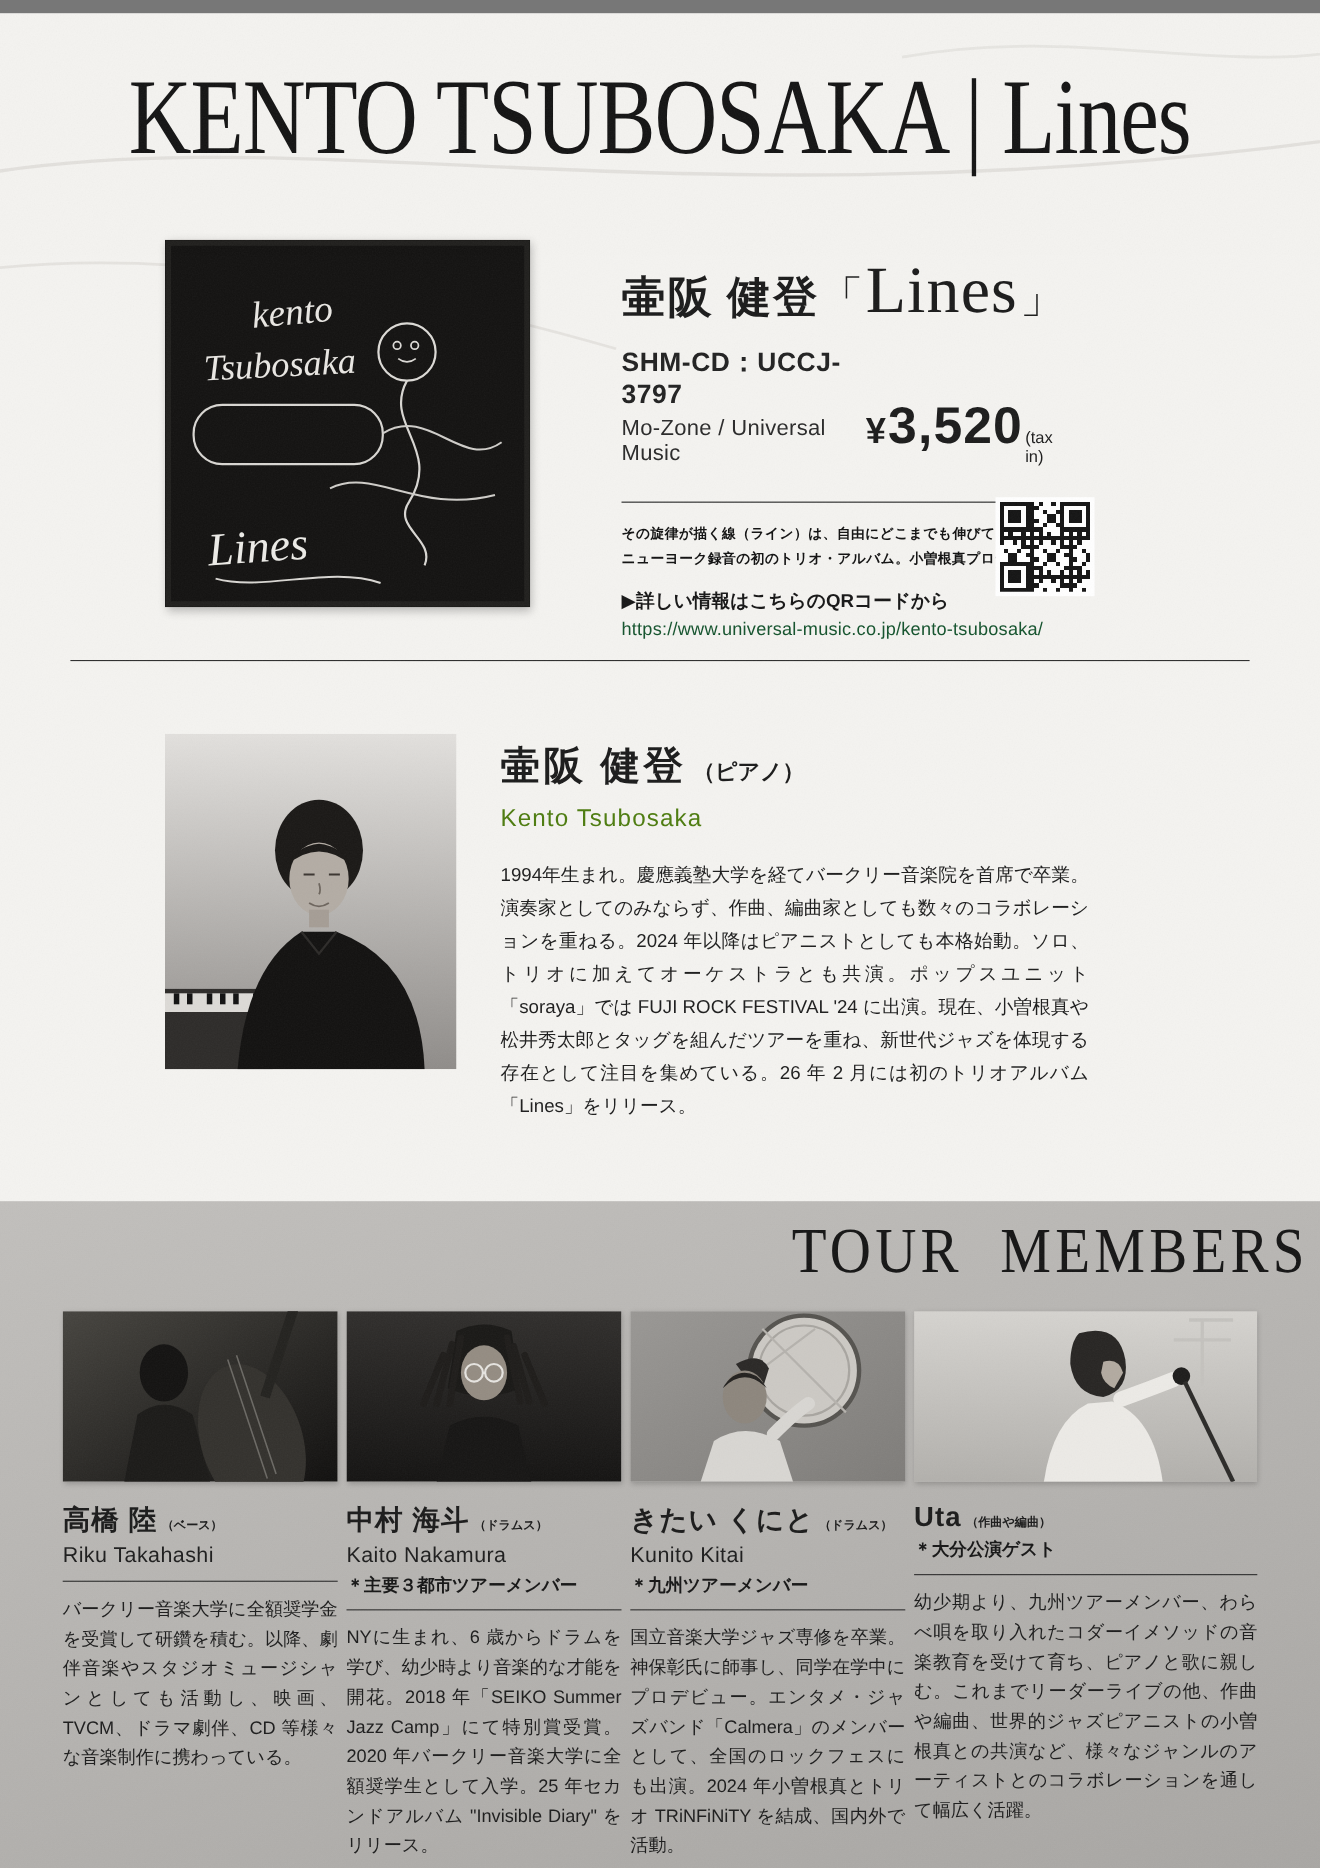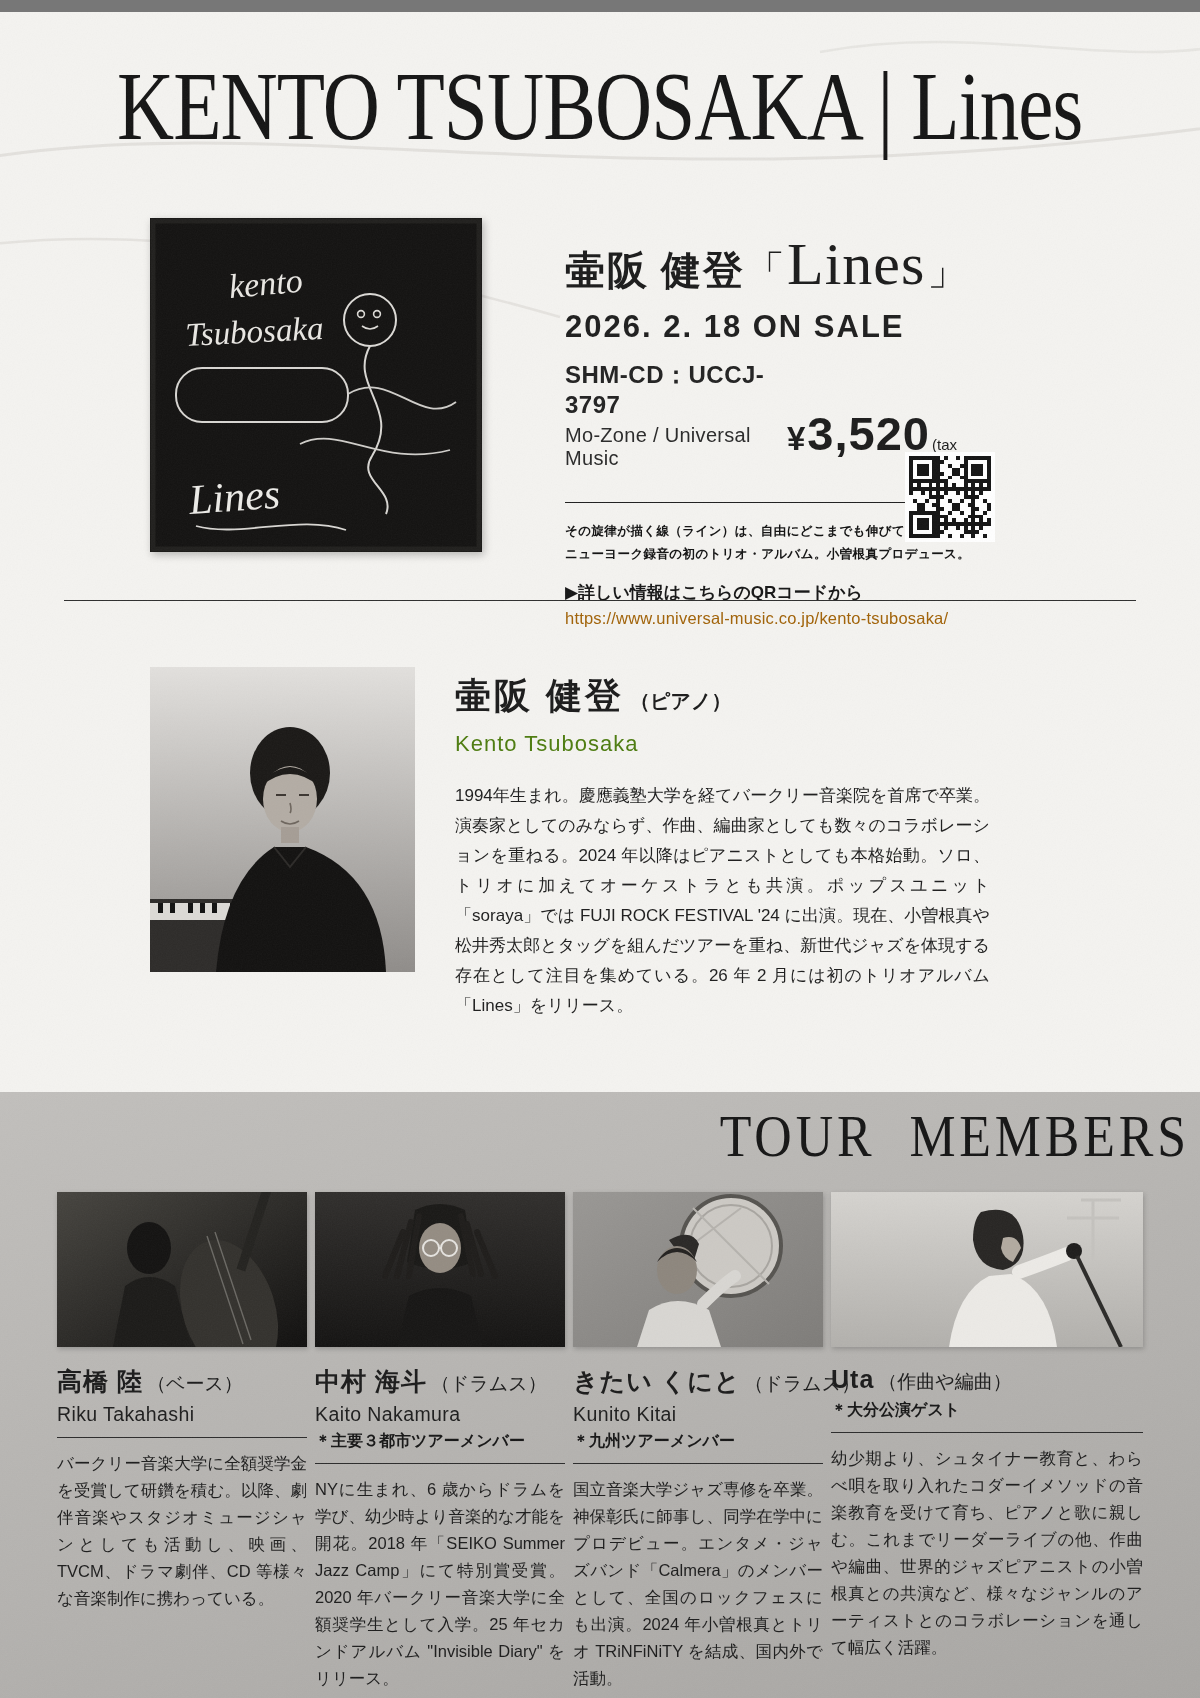--- a/index.html
+++ b/index.html
@@ -38,21 +38,21 @@
   .catalog { font-size:24px; letter-spacing:.5px; font-weight:600; color:#222; }
   .label-name { font-size:20px; margin-top:5px; color:#2a2a2a; letter-spacing:.3px; }
   .price { display:flex; align-items:baseline; font-weight:600; color:#1c1c1c; }
   .price .yen { font-size:33px; margin-right:2px; }
   .price .val { font-size:47px; letter-spacing:1px; }
   .price .tax { font-size:15px; font-weight:normal; margin-left:2px; }
   .info-hr { margin-top:32px; width:376px; border:none; border-top:1.6px solid #1f1f1f; }
   .copy { margin-top:17px; font-family:"Liberation Serif","DejaVu Serif",serif; font-weight:bold;
           font-size:12.5px; line-height:23px; letter-spacing:.4px; color:#111; white-space:nowrap; }
   .qr-note { margin-top:15px; font-size:17px; font-weight:600; color:#161616; }
-  .url { margin-top:5px; font-size:16.5px; color:#a16207; letter-spacing:.2px; }
+  .url { margin-top:5px; font-size:16.5px; color:#14532d; letter-spacing:.2px; }
   .qr { position:absolute; top:222px; right:0; width:90px; height:90px; background:#fff; padding:4px; }
   .qr svg { display:block; width:82px; height:82px; fill:#141414; shape-rendering:crispEdges; }
 
   .section-divider { position:absolute; top:588px; left:64px; width:1072px; border:none; border-top:1.5px solid #2e2e2e; }
 
   
   .profile-photo { position:absolute; left:150px; top:655px; width:265px; height:305px; }
   .profile-photo svg { display:block; width:100%; height:100%; }
   .profile-info { position:absolute; left:455px; top:660px; width:535px; }
   .profile-name { display:flex; align-items:baseline; font-weight:bold; }
@@ -67,21 +67,21 @@
   .tour-title { margin-top:12px; text-align:right;
     font-family:"Liberation Serif","DejaVu Serif",serif; font-size:54px; line-height:66px;
     color:#151515; letter-spacing:4px; word-spacing:18px; }
   .tour-title .stretch { display:inline-block; transform:scale(0.96,1.08); }
   .members { position:absolute; left:57px; top:100px; display:grid;
              grid-template-columns:250px 250px 250px 312px; gap:17px 8px; }
   .mphoto { height:155px; margin-bottom:18px; box-shadow:1px 2px 5px rgba(0,0,0,.2); }
   .mphoto svg { display:block; width:100%; height:100%; }
   .member-name { display:flex; align-items:baseline; font-weight:bold; white-space:nowrap; }
   .member-name .nm { font-size:25px; letter-spacing:1px; }
-  .member-name .inst { font-size:19px; margin-left:4px; font-weight:400; }
+  .member-name .inst { font-size:11px; margin-left:4px; font-weight:700; }
   .member-en { margin-top:5px; font-size:19.5px; letter-spacing:.4px; color:#1d1d1d; }
   .member-note { margin-top:5px; font-size:16px; font-weight:600; color:#161616; }
   .member-en:empty, .member-note:empty { display:none; }
   .member-rule { border:none; border-top:1.6px solid #2b2b2b; margin:11px 0 12px; }
   .member-bio { font-size:16.5px; line-height:27px; text-align:justify; color:#1c1c1c; }
 </style>
 </head>
 <body>
 
 <div class="page">
@@ -115,21 +115,20 @@
     </svg>
   </div>
 
   <div class="release-info z">
     <div class="release-title">
       <span class="jp">壷阪 健登</span>
       <span class="bracket">「</span>
       <span class="latin">Lines</span>
       <span class="bracket">」</span>
     </div>
-    <div class="onsale">2026. 2. 18 ON SALE</div>
     <div class="catrow">
       <div>
         <div class="catalog">SHM-CD：UCCJ-3797</div>
         <div class="label-name">Mo-Zone / Universal Music</div>
       </div>
       <div class="price">
         <span class="yen">¥</span>
         <span class="val">3,520</span>
         <span class="tax">(tax in)</span>
       </div>
@@ -539,21 +538,21 @@
             <path d="M246 64 L290 155" stroke="#2b2a28" stroke-width="4"></path>
           </svg>
         </div>
         <div class="member-name">
           <span class="nm">Uta</span>
           <span class="inst">（作曲や編曲）</span>
         </div>
 
         <div class="member-note">＊大分公演ゲスト</div>
         <hr class="member-rule">
-        <div class="member-bio">幼少期より、シュタイナー教育と、わらべ唄を取り入れたコダーイメソッドの音楽教育を受けて育ち、ピアノと歌に親しむ。これまでリーダーライブの他、作曲や編曲、世界的ジャズピアニストの小曽根真との共演など、様々なジャンルのアーティストとのコラボレーションを通して幅広く活躍。</div>
+        <div class="member-bio">幼少期より、九州ツアーメンバー、わらべ唄を取り入れたコダーイメソッドの音楽教育を受けて育ち、ピアノと歌に親しむ。これまでリーダーライブの他、作曲や編曲、世界的ジャズピアニストの小曽根真との共演など、様々なジャンルのアーティストとのコラボレーションを通して幅広く活躍。</div>
       </div>
 
     </div>
   </div>
 
   <svg class="grain" width="1200" height="1698">
     <filter id="grain-f">
       <feTurbulence type="fractalNoise" baseFrequency="0.8" numOctaves="2" stitchTiles="stitch"></feTurbulence>
       <feColorMatrix type="saturate" values="0"></feColorMatrix>
     </filter>

